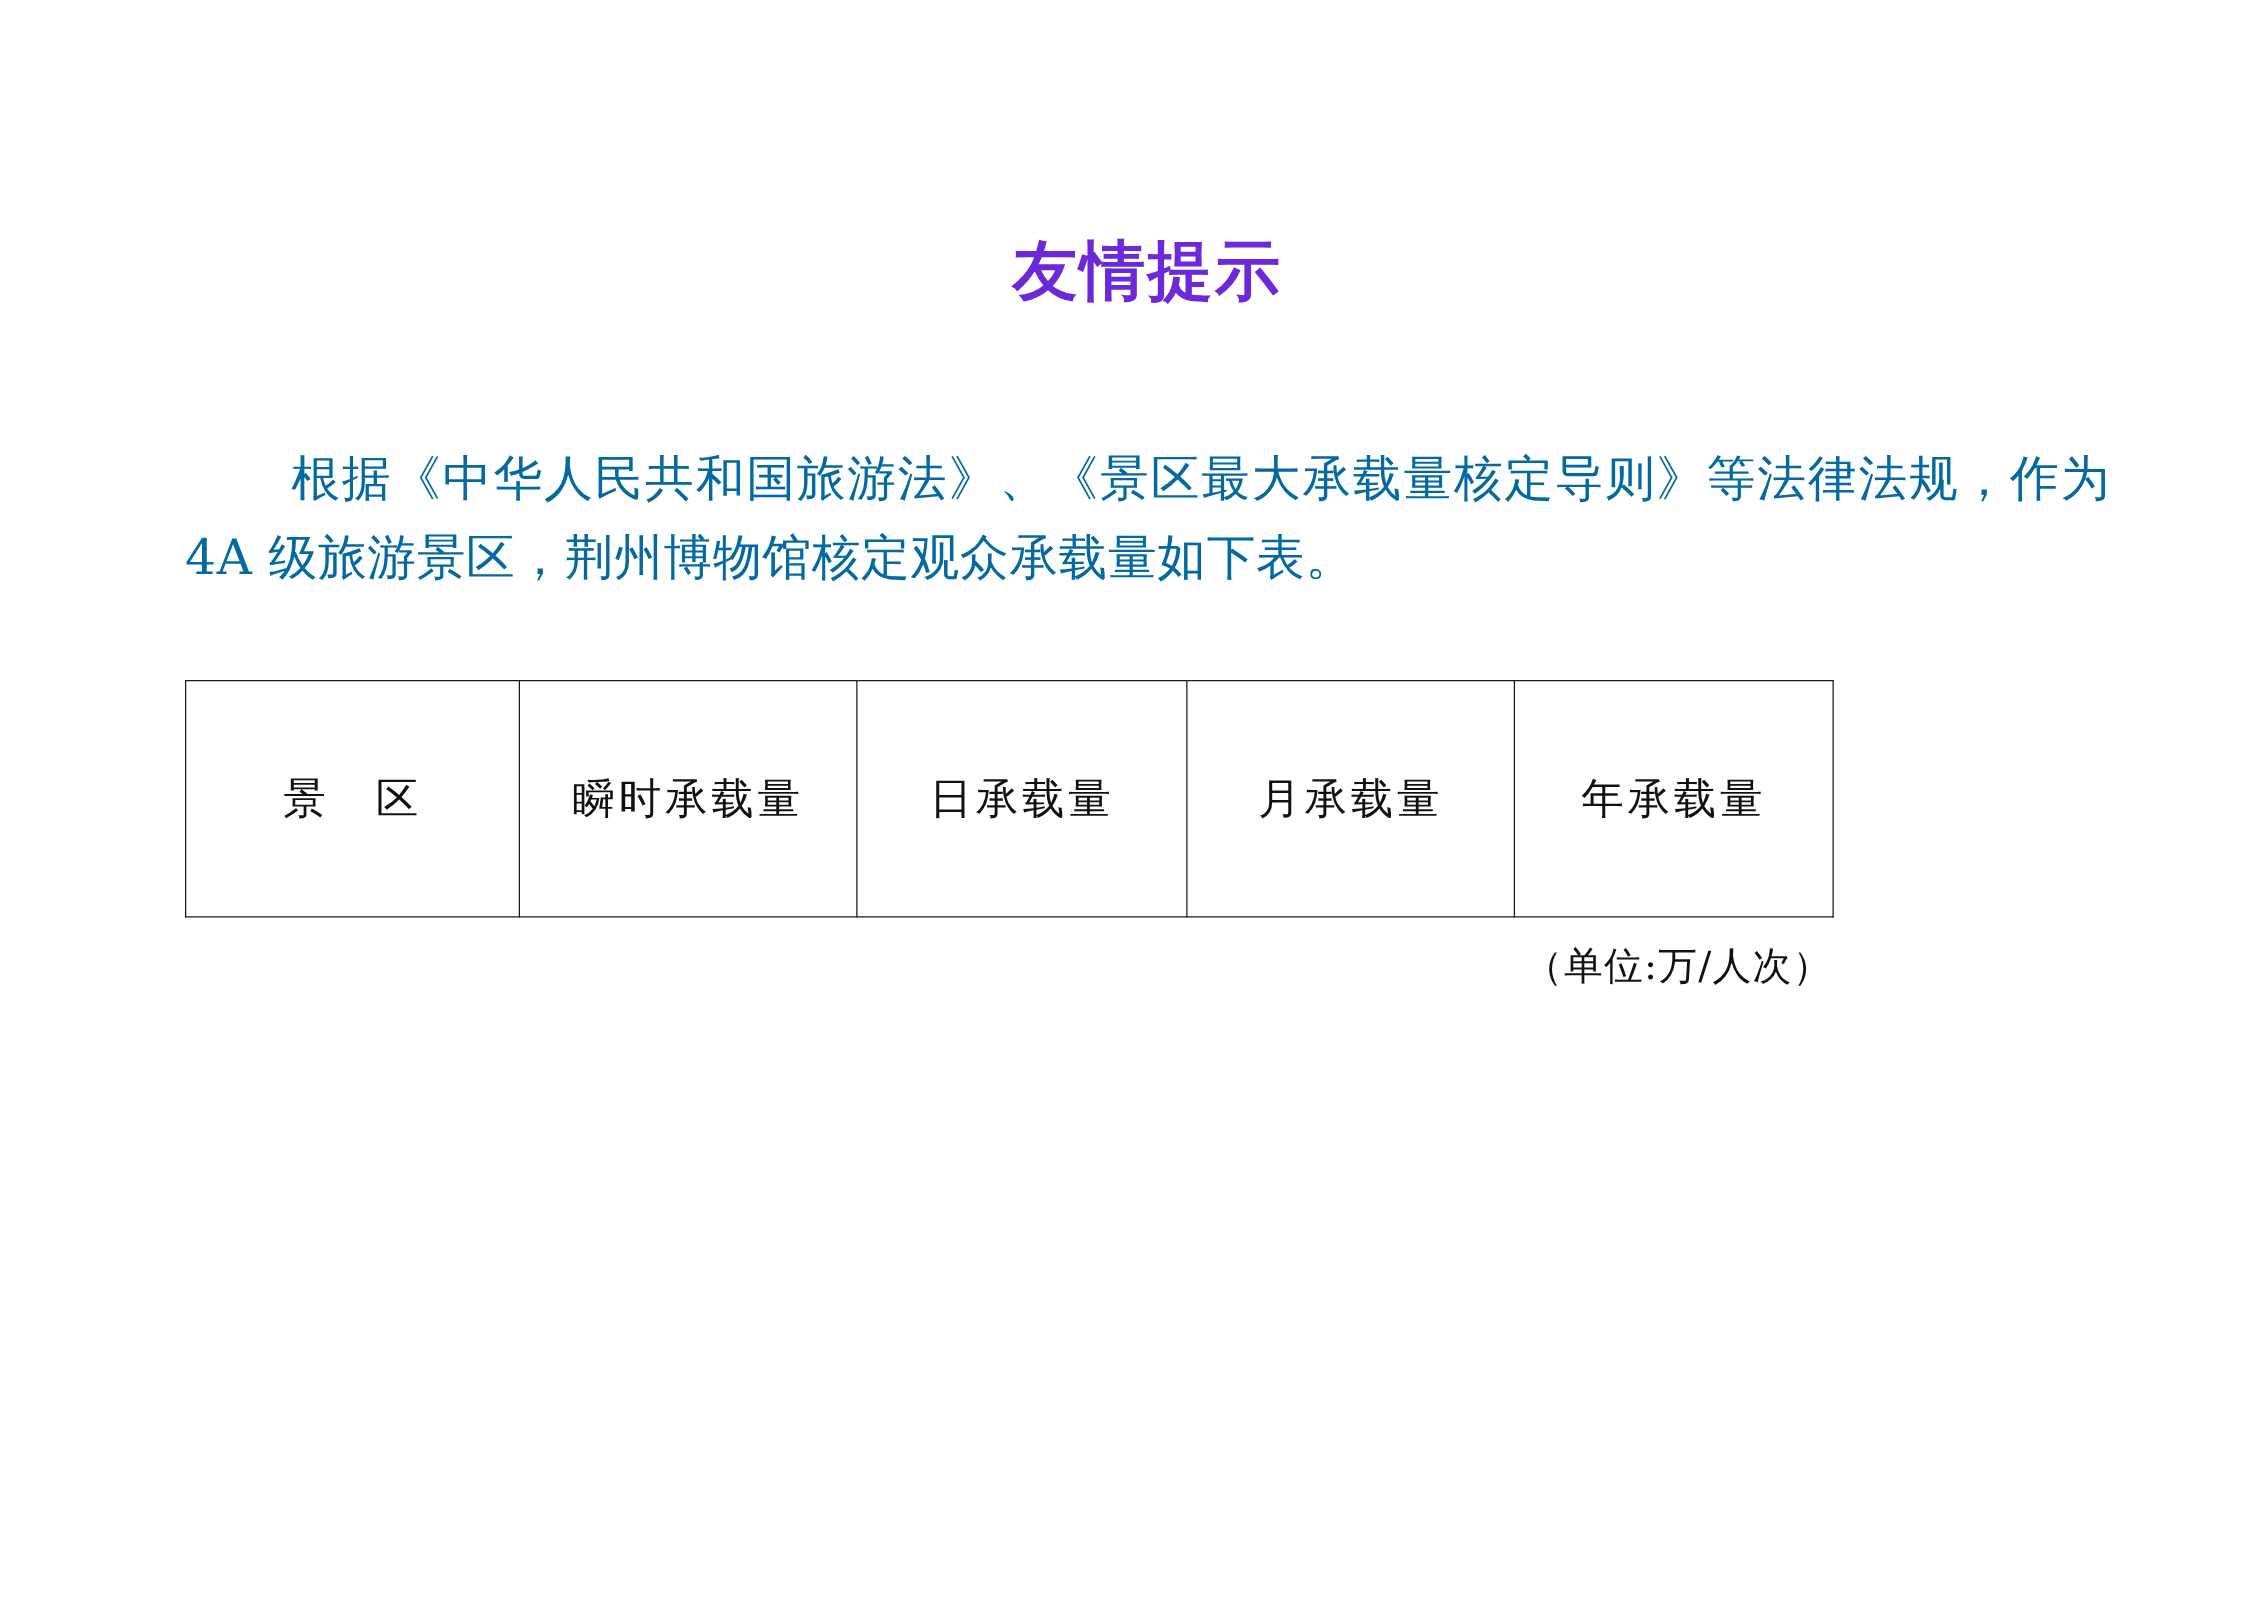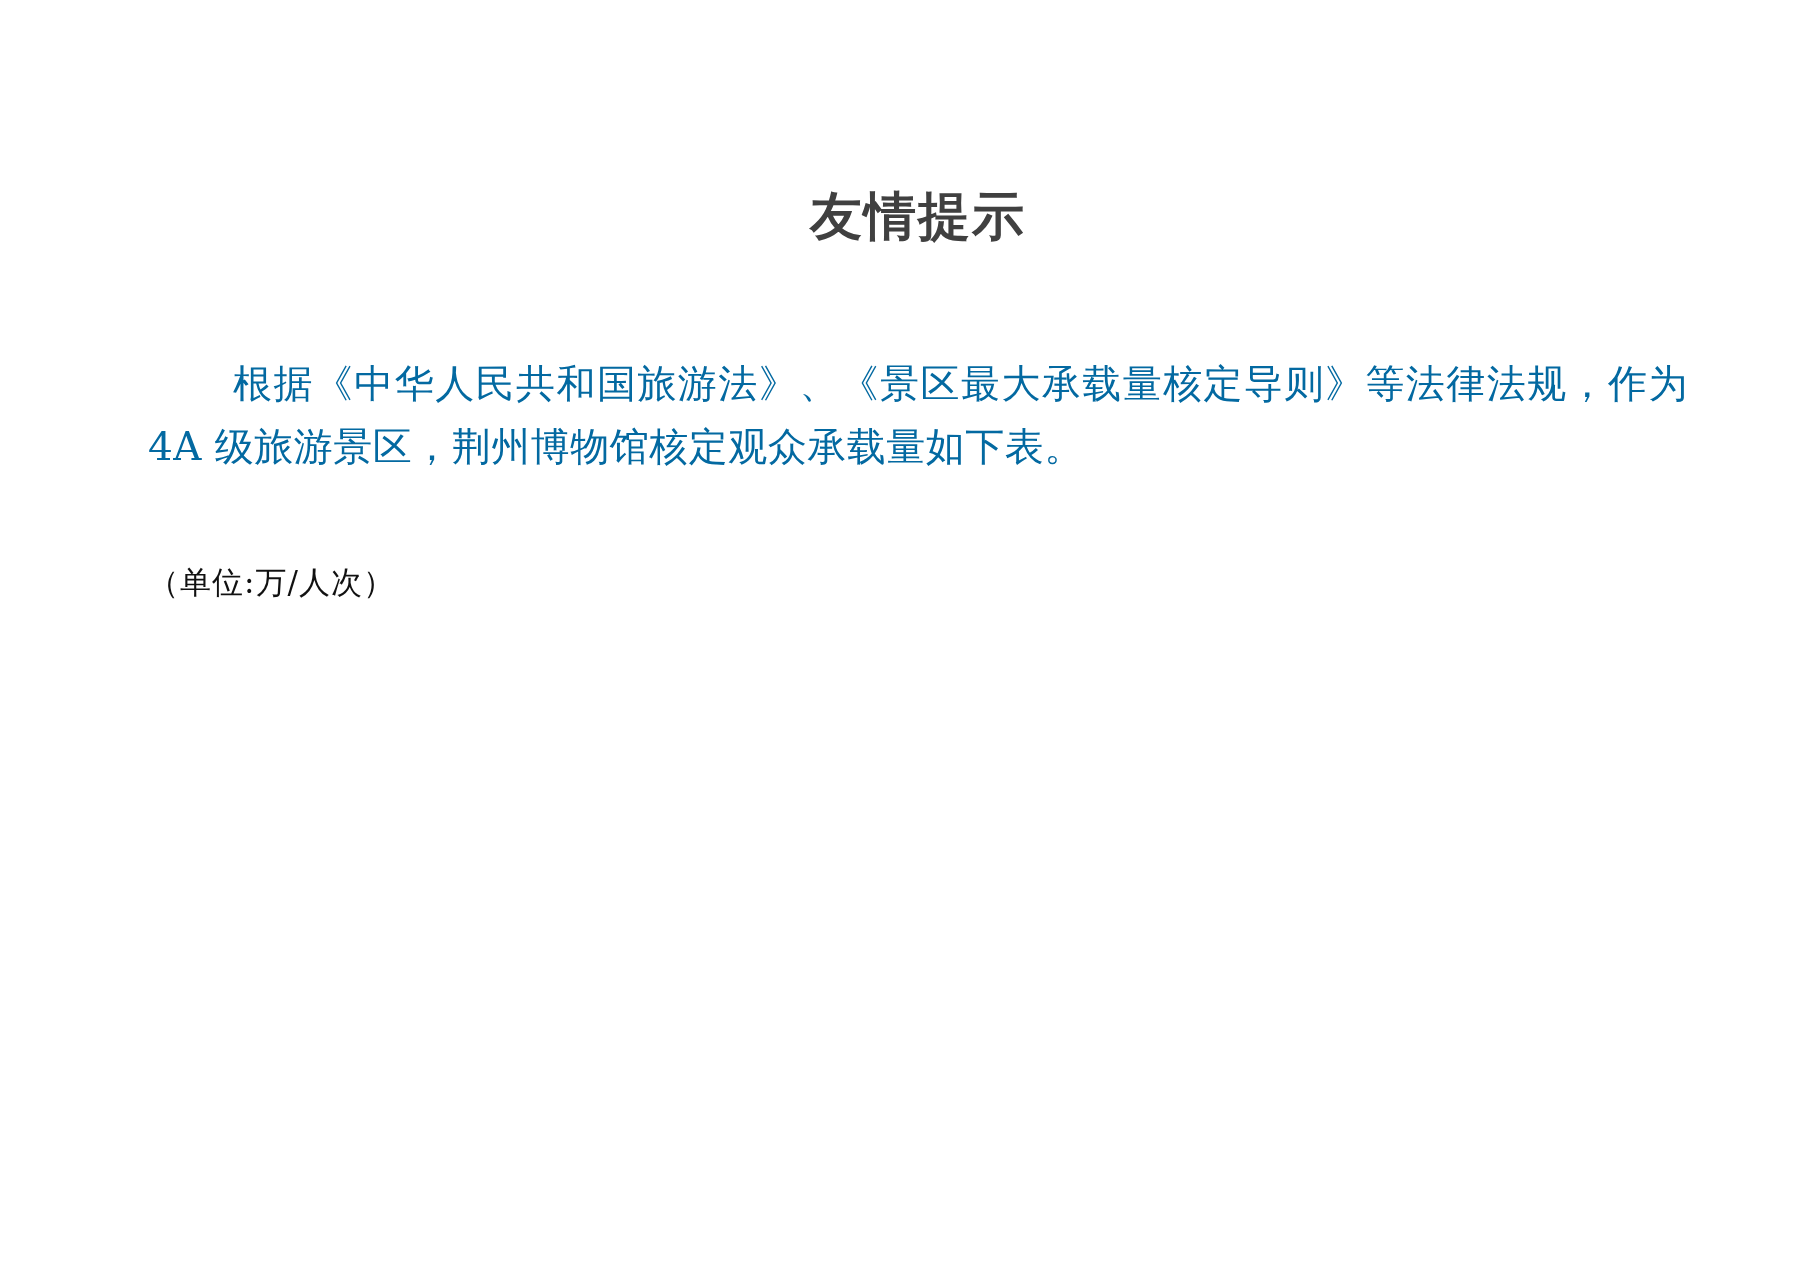--- a/index.html
+++ b/index.html
@@ -29,21 +29,21 @@
     height: 1280px;
   }
   .doc-title {
     margin: 0;
     padding-top: 182px;
     text-align: center;
     font-size: 52px;
     font-weight: bold;
     letter-spacing: 2px;
     font-family: Liberation Sans, sans-serif;
-    color: #404040;
+    color: #6d28d9;
   }
   .body-text {
     margin: 0;
     padding-top: 100px;
     font-size: 39px;
     line-height: 1.62;
     text-align: justify;
     text-justify: inter-ideograph;
     letter-spacing: 0.5px;
     color: #0369a1;
@@ -73,21 +73,21 @@
   table.capacity tr.row td {
     height: 190px;
   }
   table.capacity td.num {
     font-family: "DejaVu Serif", "Liberation Serif", serif;
     letter-spacing: 2px;
     font-size: 36px;
   }
   .unit-note {
     width: 1318px;
-    text-align: left;
+    text-align: right;
     font-size: 31px;
     letter-spacing: 1px;
     padding-top: 18px;
     color: #111111;
   }
   .col-1 { width: 267px; }
   .col-2 { width: 270px; }
   .col-3 { width: 264px; }
   .col-4 { width: 262px; }
   .col-5 { width: 255px; }
@@ -104,19 +104,26 @@
 
     <table class="capacity">
       <colgroup>
         <col class="col-1">
         <col class="col-2">
         <col class="col-3">
         <col class="col-4">
         <col class="col-5">
       </colgroup>
       <tbody>
+        <tr class="head">
+          <td>景　区</td>
+          <td>瞬时承载量</td>
+          <td>日承载量</td>
+          <td>月承载量</td>
+          <td>年承载量</td>
+        </tr>
       </tbody>
     </table>
 
     <div class="unit-note">（单位:万/人次）</div>
 
   </div>
 </div>
 
 </body></html>

